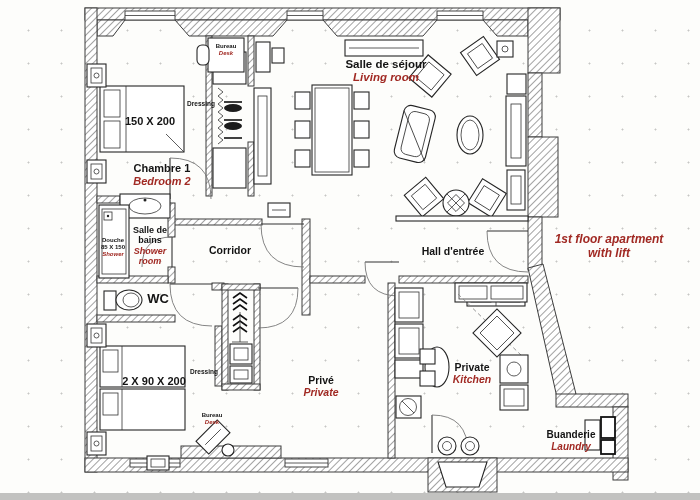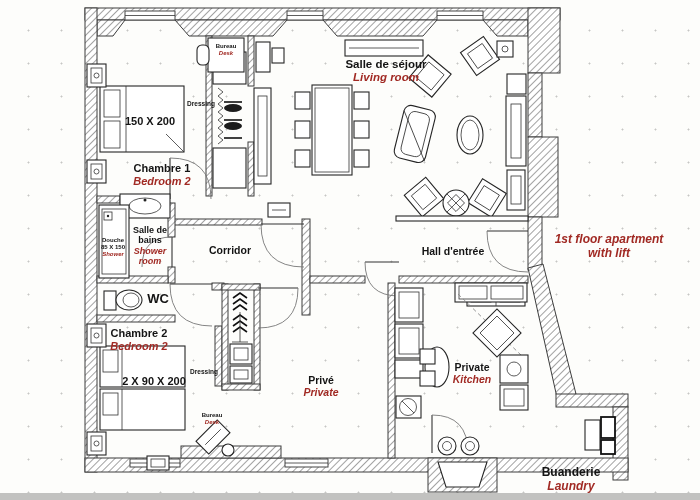--- a/index.html
+++ b/index.html
@@ -413,43 +413,39 @@
   <div class="lbl" style="left:113px;top:247px;font-size:6px;">
     <div>Douche</div>
     <div>85 X 150</div>
     <div class="red">Shower</div>
   </div>
 
   <div class="lbl" style="left:230px;top:250px;font-size:10.5px;">Corridor</div>
   <div class="lbl" style="left:419px;top:251px;font-size:10.5px;margin-left:34px;">Hall d'entrée</div>
   <div class="lbl" style="left:158px;top:299px;font-size:13px;">WC</div>
 
-  <div class="lbl" style="left:139px;top:340px;font-size:11px;">
-    <div>Chambre 2</div>
-    <div class="red">Bedroom 2</div>
-  </div>
   <div class="lbl" style="left:154px;top:381px;font-size:11px;">2 X 90 X 200</div>
   <div class="lbl" style="left:204px;top:372px;font-size:6.5px;">Dressing</div>
 
   <div class="lbl" style="left:212px;top:419px;font-size:6px;">
     <div>Bureau</div>
     <div class="red">Desk</div>
   </div>
 
   <div class="lbl" style="left:321px;top:386px;font-size:10.5px;">
     <div>Privé</div>
     <div class="red">Private</div>
   </div>
 
   <div class="lbl" style="left:472px;top:373px;font-size:10.5px;">
     <div>Private</div>
     <div class="red">Kitchen</div>
   </div>
 
-  <div class="lbl" style="left:571px;top:440px;font-size:12px;margin-top:40px;">
+  <div class="lbl" style="left:571px;top:440px;font-size:10px;">
     <div>Buanderie</div>
     <div class="red">Laundry</div>
   </div>
 
   <div class="lbl ctr" style="left:609px;top:242px;font-size:12px;">
     <div style="height:10px;"></div>
     <div class="red">1st floor apartment</div>
     <div class="red">with lift</div>
   </div>
 

